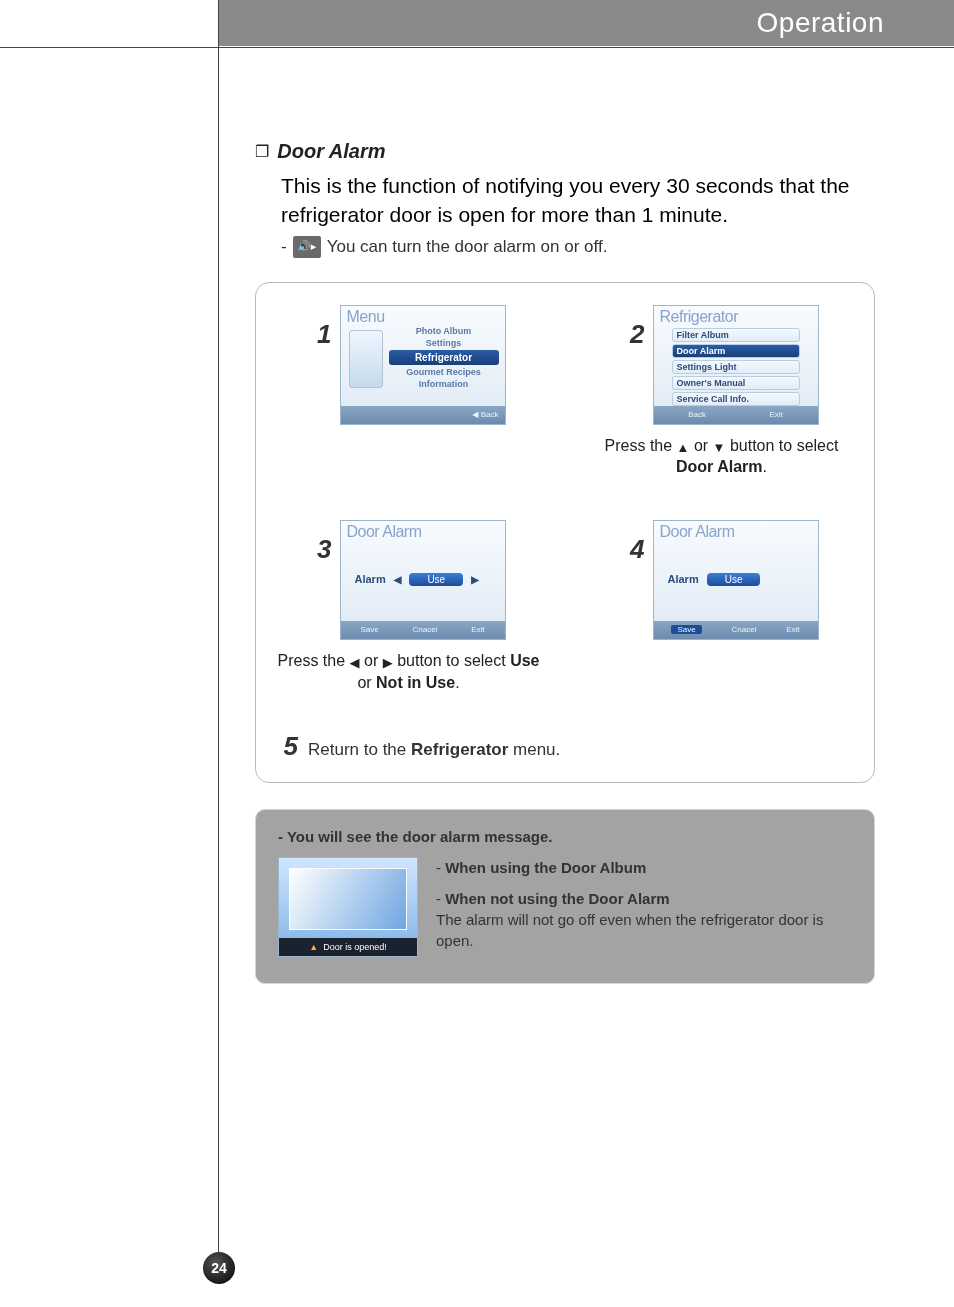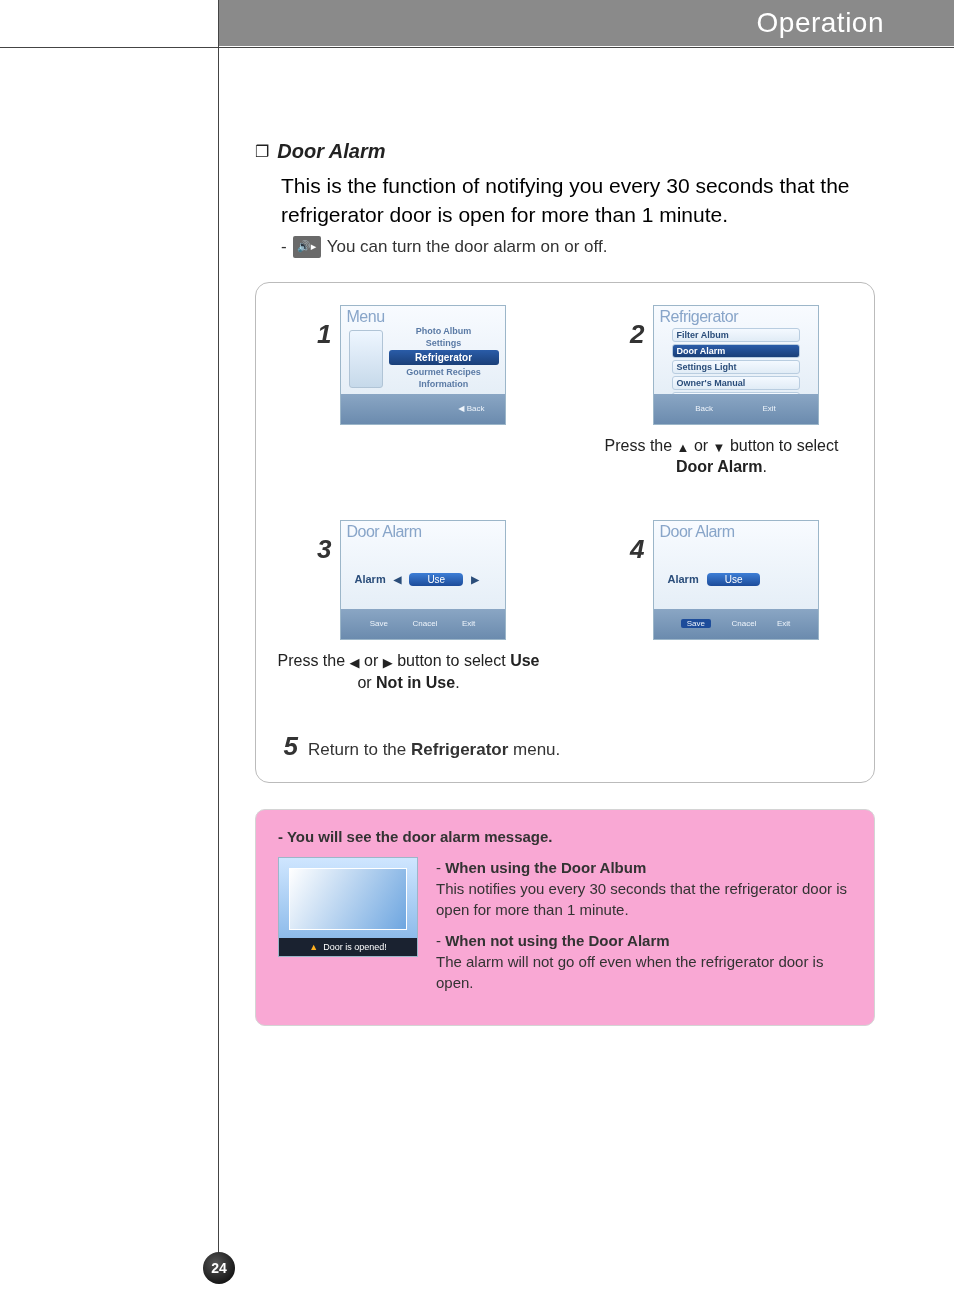--- a/index.html
+++ b/index.html
@@ -154,29 +154,29 @@
     position: absolute;
     left: 8px; top: 24px;
     width: 34px; height: 58px;
     background: linear-gradient(#eef6ff,#c6d9ea);
     border: 1px solid #b0c4d6;
     border-radius: 3px;
   }
   .screen .bottom-bar {
     position: absolute;
     left: 0; right: 0; bottom: 0;
-    height: 30px;
+    height: 18px;
     background: linear-gradient(#8aa6c4,#6b8bae);
     color: #e9f1fa;
     font-size: 8px;
     display: flex;
     justify-content: flex-end;
     align-items: center;
     gap: 6px;
-    padding: 0 20px;
+    padding: 0 6px;
   }
   .screen .bottom-bar.split { justify-content: space-around; }
   .screen .list {
     position: absolute;
     left: 18px; top: 22px; right: 18px;
     display: flex; flex-direction: column; gap: 2px;
   }
   .screen .li {
     background: linear-gradient(#f4f9ff,#e1ecf6);
     border: 1px solid #b9cde0;
@@ -220,21 +220,21 @@
     margin-top: 40px;
     display: flex;
     align-items: baseline;
     gap: 10px;
     padding-left: 6px;
   }
   .step5 .step-num { margin-top: 0; }
   .step5 .txt { font-size: 17px; }
   .info-box {
     margin-top: 26px;
-    background: #f9a8d4;
+    background: #a3a3a3;
     border: 1px solid #d4d4d4;
     border-radius: 10px;
     padding: 18px 22px 22px 22px;
     width: 620px;
   }
   .info-title { font-weight: bold; font-size: 15px; margin-bottom: 12px; }
   .info-row { display: flex; gap: 18px; align-items: flex-start; }
   .info-screen {
     width: 140px; height: 100px;
     background: linear-gradient(#cfe6ff,#7fb2e6);
@@ -395,21 +395,20 @@
       <div class="info-screen">
         <div class="overlay"></div>
         <div class="bar">
           <span class="warn">▲</span>
           <span>Door is opened!</span>
         </div>
       </div>
       <div class="info-text">
         <div class="sub">
           - <b>When using the Door Album</b><br>
-          <span>This notifies you every 30 seconds that the refrigerator door is open for more than 1 minute.</span>
         </div>
         <div class="sub">
           - <b>When not using the Door Alarm</b><br>
           <span>The alarm will not go off even when the refrigerator door is open.</span>
         </div>
       </div>
     </div>
   </div>
 
 </div>

